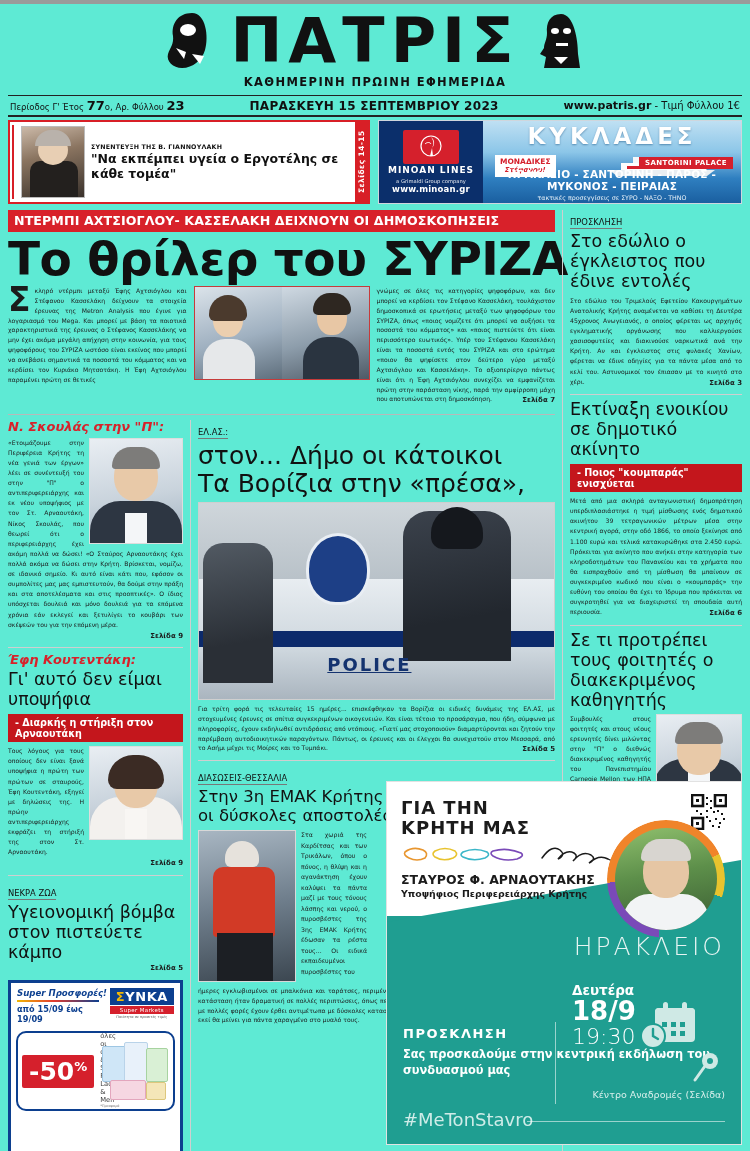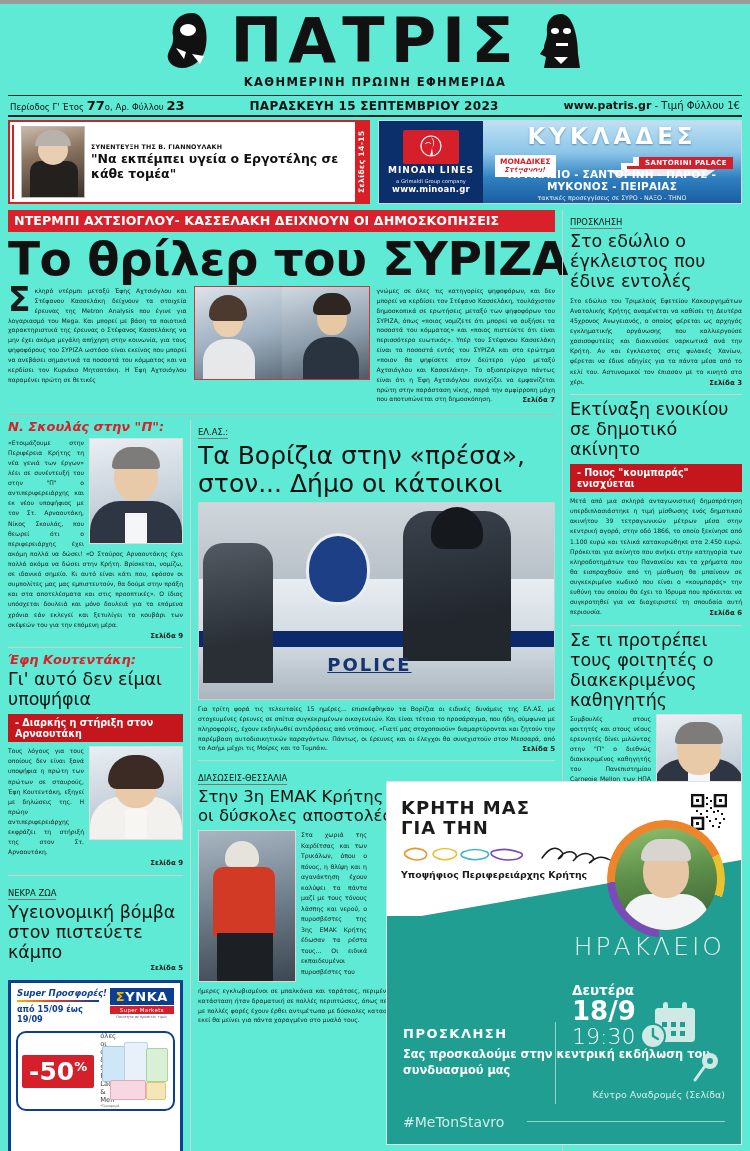--- a/index.html
+++ b/index.html
@@ -154,21 +154,21 @@
   .ad-face .ring{position:absolute;inset:0;border-radius:50%;
     background:conic-gradient(#f0842a 0 18%,#e8c32e 18% 30%,#1f9e91 30% 52%,#7a4ab8 52% 74%,#f0842a 74% 100%);}
   .ad-face .inner{position:absolute;inset:8px;border-radius:50%;overflow:hidden;background:linear-gradient(170deg,#8fbf6d 0%,#5d8f4a 45%,#3a5c33 100%);}
   .ad-face .hd{position:absolute;left:50%;top:16%;transform:translateX(-50%);width:46px;height:54px;border-radius:50% 50% 46% 46%;background:#e6c6a4;}
   .ad-face .hr2{position:absolute;left:50%;top:11%;transform:translateX(-50%);width:50px;height:22px;border-radius:26px 26px 5px 5px;background:#d8d5d0;}
   .ad-face .bd{position:absolute;left:50%;bottom:0;transform:translateX(-50%);width:86px;height:36px;background:#f2f4f5;border-radius:26px 26px 0 0;}
   .ad-qr{position:absolute;right:14px;top:12px;width:36px;height:36px;}
   .ad-invite{position:absolute;left:16px;bottom:66px;color:#fff;}
   .ad-invite .t1{font-size:13px;font-weight:bold;letter-spacing:1.5px;}
   .ad-invite .t2{font-size:11.4px;font-weight:bold;line-height:1.34;margin-top:6px;}
-  .ad-hash{position:absolute;left:16px;bottom:14px;color:#cfece8;font-size:14px;}
+  .ad-hash{position:absolute;left:16px;bottom:14px;color:#cfece8;font-size:18px;}
   .ad-city{position:absolute;right:16px;top:150px;color:#e7f5f3;font-size:25px;letter-spacing:3px;font-weight:300;}
   .ad-when{position:absolute;left:185px;bottom:96px;color:#fff;}
   .ad-when .d1{font-size:13.5px;font-weight:bold;}
   .ad-when .d2{font-size:26px;font-weight:bold;line-height:1.04;}
   .ad-when .d3{font-size:22px;font-weight:300;line-height:1.05;}
   .ad-place{position:absolute;right:16px;bottom:44px;color:#fff;font-size:9.5px;font-weight:bold;text-align:right;}
   .ad-place span{font-weight:normal;color:#d6efeb;}
   .ad-ico{position:absolute;right:42px;bottom:92px;}
   .ad-line{position:absolute;left:140px;bottom:22px;right:16px;border-top:1px solid rgba(255,255,255,.55);}
   .ad-vline{position:absolute;left:168px;bottom:40px;height:82px;border-left:1px solid rgba(255,255,255,.55);}
@@ -403,22 +403,22 @@
               </div>
             </div>
 
           </div>
         </div>
 
         <div class="col-mid center-rule" style="padding-left:7px;">
 
           <div>
             <div class="kicker-u">ΕΛ.ΑΣ.:</div>
+            <div class="h-big" style="font-size:25px;">στον... Δήμο οι κάτοικοι</div>
             <div class="h-big" style="font-size:25px;">Τα Βορίζια στην «πρέσα»,</div>
-            <div class="h-big" style="font-size:25px;">στον... Δήμο οι κάτοικοι</div>
 
             <div class="police">
               <div class="car"></div>
               <div class="stripe"></div>
               <div class="badge"></div>
               <div class="cop2"></div>
               <div class="cop"></div>
               <div class="helmet"></div>
               <div class="word">POLICE</div>
             </div>
@@ -497,31 +497,32 @@
         </div>
       </div>
     </div>
   </div>
 
   <div style="position:absolute;left:386px;right:8px;bottom:6px;">
     <div class="ad-pol">
       <div class="ad-green"></div>
 
       <div class="ad-top">
+        <div class="ad-slogan">ΓΙΑ ΤΗΝ</div>
         <div class="ad-slogan">ΚΡΗΤΗ ΜΑΣ</div>
-        <div class="ad-slogan">ΓΙΑ ΤΗΝ</div>
         <svg width="130" height="22" viewBox="0 0 130 22" style="margin-top:4px;">
           <path d="M4 10 q8 -6 18 -2 q6 3 2 8 q-8 4 -16 0 q-6 -3 -4 -6z" fill="none" stroke="#e8962f" stroke-width="1.6"></path>
           <path d="M34 9 q10 -5 20 0 q4 4 -2 7 q-10 4 -18 -1 q-4 -3 0 -6z" fill="none" stroke="#e8c32e" stroke-width="1.6"></path>
           <path d="M62 10 q12 -5 24 0 q4 3 -2 6 q-12 4 -22 -1 q-4 -2 0 -5z" fill="none" stroke="#3ab6c8" stroke-width="1.6"></path>
           <path d="M92 9 q14 -4 28 2 q4 3 -4 6 q-14 3 -24 -3 q-4 -3 0 -5z" fill="none" stroke="#7a4ab8" stroke-width="1.6"></path>
         </svg>
         <svg width="110" height="24" viewBox="0 0 110 24">
           <path d="M6 18 q10 -14 18 -8 q6 5 -2 9 q8 -10 16 -6 q5 3 -1 8 q9 -11 18 -6 q6 4 -2 8 q10 -9 19 -4 q6 4 16 -4" fill="none" stroke="#1b1b1b" stroke-width="1.5" stroke-linecap="round"></path>
         </svg>
+        <div class="ad-cand">ΣΤΑΥΡΟΣ Φ. ΑΡΝΑΟΥΤΑΚΗΣ</div>
         <div class="ad-role">Υποψήφιος Περιφερειάρχης Κρήτης</div>
       </div>
 
       <svg class="ad-qr" viewBox="0 0 36 36">
         <rect width="36" height="36" fill="#fff"></rect>
         <rect x="1" y="1" width="11" height="11" fill="none" stroke="#111" stroke-width="2.6"></rect>
         <rect x="24" y="1" width="11" height="11" fill="none" stroke="#111" stroke-width="2.6"></rect>
         <rect x="1" y="24" width="11" height="11" fill="none" stroke="#111" stroke-width="2.6"></rect>
         <rect x="5" y="5" width="3" height="3" fill="#111"></rect>
           <rect x="28" y="5" width="3" height="3" fill="#111"></rect>

